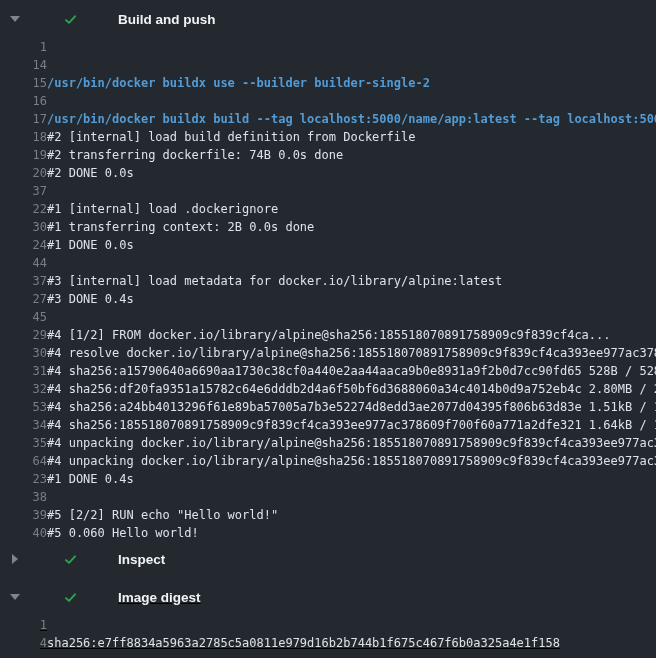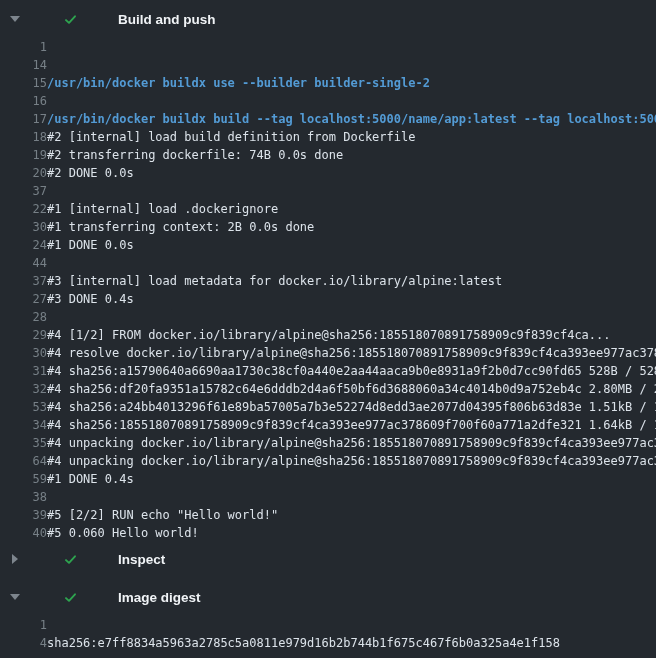--- a/index.html
+++ b/index.html
@@ -8,21 +8,21 @@
     width: 656px;
     height: 658px;
     background: #24292f;
     overflow: hidden;
     font-family: "DejaVu Sans Mono", "Liberation Mono", monospace;
   }
   #root { padding-top: 6px; width: 656px; }
 
   
   .section { }
-  .section.spaced { margin-top: 12px; }
+  .section.spaced { margin-top: 12px; text-decoration: underline; }
   .section-header {
     display: flex;
     align-items: center;
     height: 26px;
     cursor: pointer;
     gap: 28px;
   }
   .chev-box {
     width: 30px;
     display: flex;
@@ -173,21 +173,21 @@
     <span class="gutter">37</span>
     <span class="content"><span>#3 [internal] load metadata for docker.io/library/alpine:latest</span></span>
   </div>
 
   <div class="row">
     <span class="gutter">27</span>
     <span class="content"><span>#3 DONE 0.4s</span></span>
   </div>
 
   <div class="row">
-    <span class="gutter">28</span>
+    <span class="gutter">45</span>
     <span class="content"><span></span></span>
   </div>
 
   <div class="row">
     <span class="gutter">29</span>
     <span class="content"><span>#4 [1/2] FROM docker.io/library/alpine@sha256:185518070891758909c9f839cf4ca...</span></span>
   </div>
 
   <div class="row">
     <span class="gutter">30</span>
@@ -218,21 +218,21 @@
     <span class="gutter">35</span>
     <span class="content"><span>#4 unpacking docker.io/library/alpine@sha256:185518070891758909c9f839cf4ca393ee977ac378609f700f60a771a2dfe321</span></span>
   </div>
 
   <div class="row">
     <span class="gutter">64</span>
     <span class="content"><span>#4 unpacking docker.io/library/alpine@sha256:185518070891758909c9f839cf4ca393ee977ac378609f700f60a771a2dfe321</span></span>
   </div>
 
   <div class="row">
-    <span class="gutter">59</span>
+    <span class="gutter">23</span>
     <span class="content"><span>#1 DONE 0.4s</span></span>
   </div>
 
   <div class="row">
     <span class="gutter">38</span>
     <span class="content"><span></span></span>
   </div>
 
   <div class="row">
     <span class="gutter">39</span>

